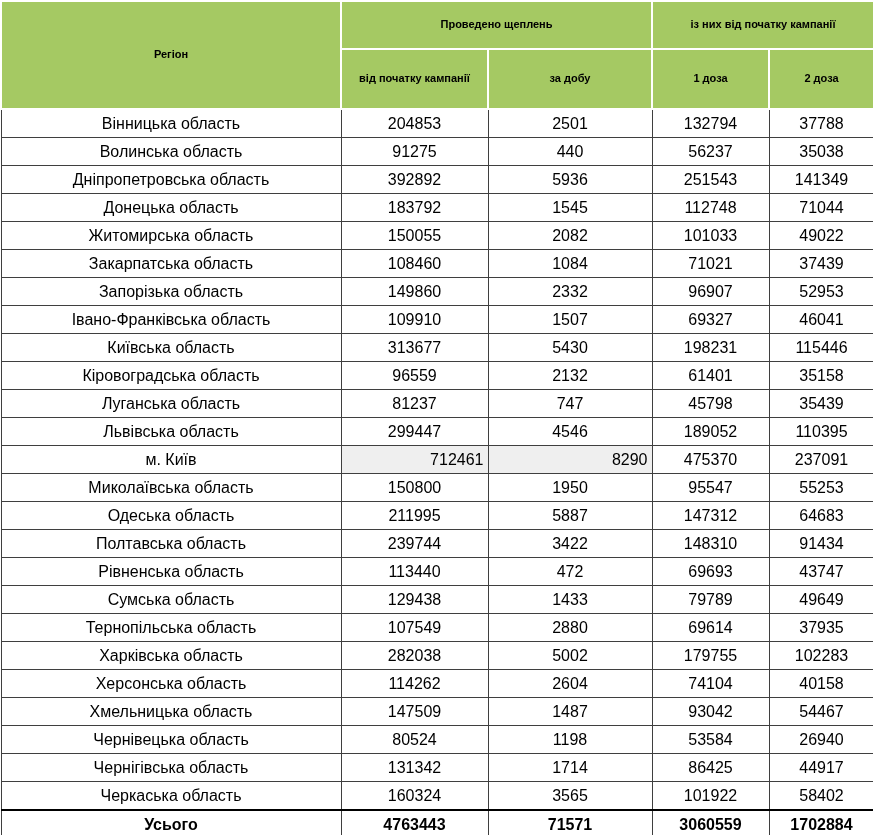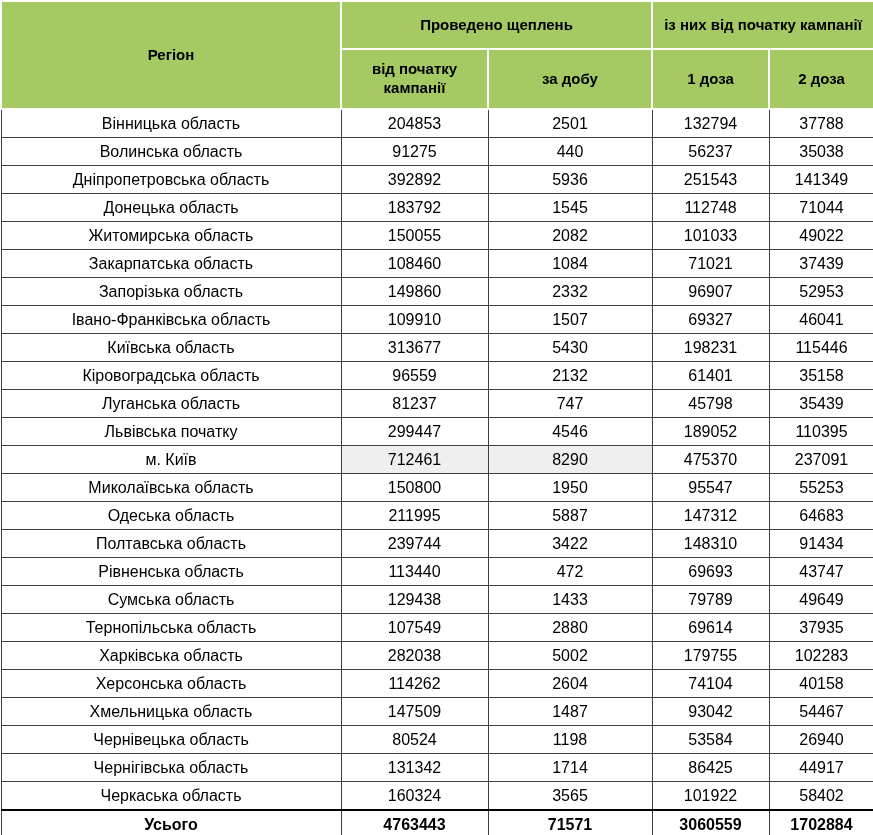--- a/index.html
+++ b/index.html
@@ -13,40 +13,40 @@
   table{
     border-collapse:collapse;
     width:873px;
     table-layout:fixed;
   }
   
   thead th{
     background:var(--green);
     border:2px solid #ffffff;
     font-weight:bold;
-    font-size:15px;
+    font-size:11px;
     line-height:1.25;
     text-align:center;
     vertical-align:middle;
     padding:4px 6px;
   }
   thead tr.h1 th{height:38px;}
   thead tr.h2 th{height:50px;}
   
   tbody td, tfoot td{
     border:1px solid var(--border);
     font-size:16px;
     height:27px;
     padding:0 8px;
     vertical-align:middle;
     background:#fff;
   }
   td.region{text-align:center;}
   td.num{text-align:center;padding:0 4px;}
-  td.hl{background:var(--hl);}
+  td.hl{background:var(--hl);text-align:right;}
   tfoot td{
     font-weight:bold;
     border-top:2px solid #000;
     border-bottom:3px solid #000;
   }
 </style>
 </head>
 <body>
 
 <div class="wrap">
@@ -143,21 +143,21 @@
           <td class="num">35158</td>
         </tr>
         <tr>
           <td class="region">Луганська область</td>
           <td class="num">81237</td>
           <td class="num">747</td>
           <td class="num">45798</td>
           <td class="num">35439</td>
         </tr>
         <tr>
-          <td class="region">Львівська початку</td>
+          <td class="region">Львівська область</td>
           <td class="num">299447</td>
           <td class="num">4546</td>
           <td class="num">189052</td>
           <td class="num">110395</td>
         </tr>
         <tr>
           <td class="region">м. Київ</td>
           <td class="num hl">712461</td>
           <td class="num hl">8290</td>
           <td class="num">475370</td>

